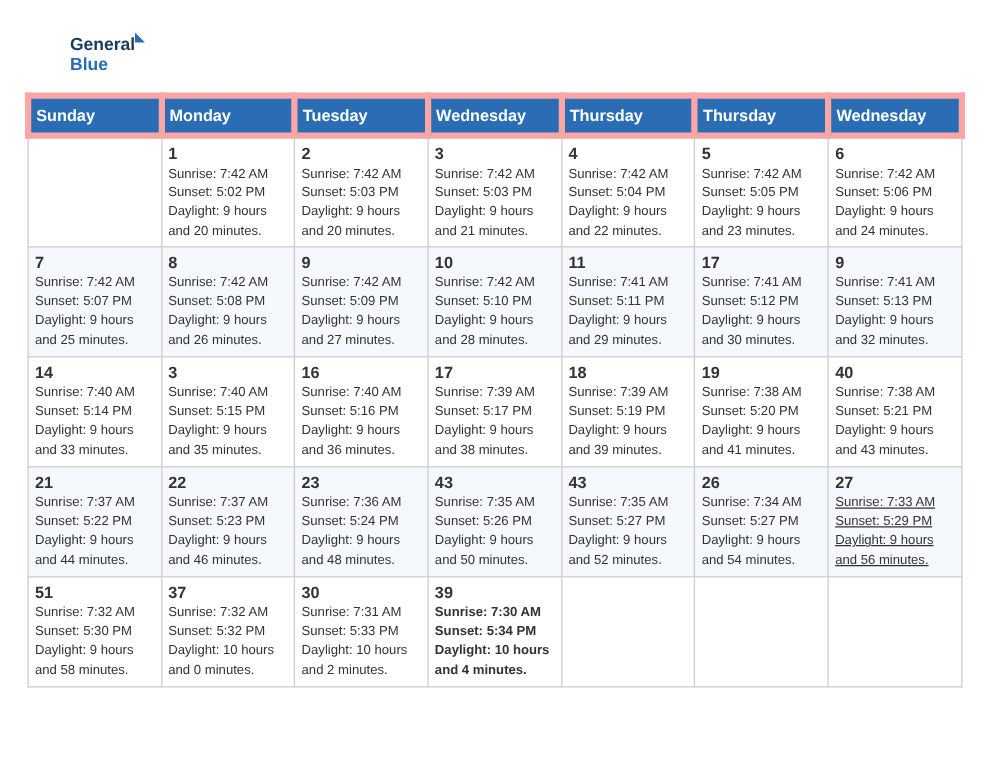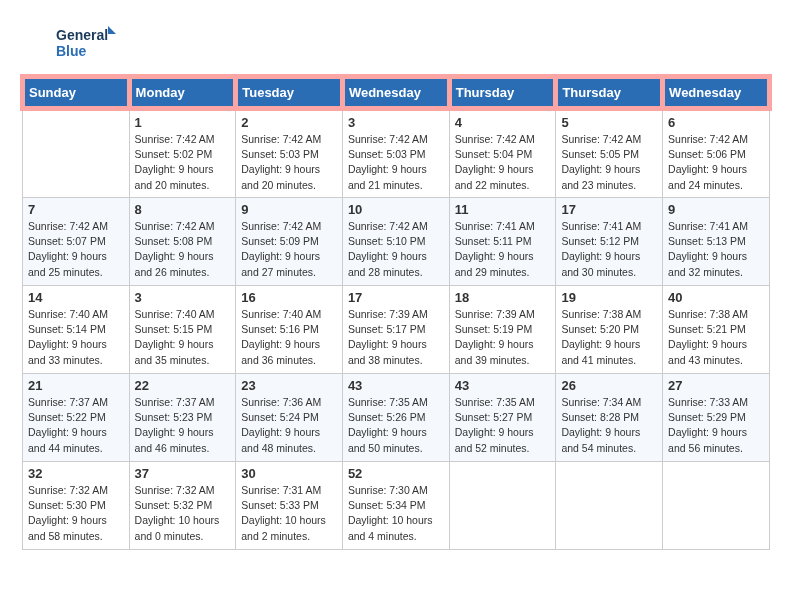--- a/index.html
+++ b/index.html
@@ -287,57 +287,57 @@
         <td>
           <span class="day-num">43</span>
           <div class="day-info" style="white-space: pre-line;">Sunrise: 7:35 AM
 Sunset: 5:27 PM
 Daylight: 9 hours
 and 52 minutes.</div>
         </td>
         <td>
           <span class="day-num">26</span>
           <div class="day-info" style="white-space: pre-line;">Sunrise: 7:34 AM
-Sunset: 8:28 PM
+Sunset: 5:27 PM
 Daylight: 9 hours
 and 54 minutes.</div>
         </td>
         <td>
           <span class="day-num">27</span>
-          <div class="day-info" style="white-space: pre-line;">Sunrise: 7:33 AM
+          <div class="day-info" style="white-space: pre-line; text-decoration: underline;">Sunrise: 7:33 AM
 Sunset: 5:29 PM
 Daylight: 9 hours
 and 56 minutes.</div>
         </td>
       </tr>
       <tr>
         <td>
-          <span class="day-num">32</span>
+          <span class="day-num">51</span>
           <div class="day-info" style="white-space: pre-line;">Sunrise: 7:32 AM
 Sunset: 5:30 PM
 Daylight: 9 hours
 and 58 minutes.</div>
         </td>
         <td>
           <span class="day-num">37</span>
           <div class="day-info" style="white-space: pre-line;">Sunrise: 7:32 AM
 Sunset: 5:32 PM
 Daylight: 10 hours
 and 0 minutes.</div>
         </td>
         <td>
           <span class="day-num">30</span>
           <div class="day-info" style="white-space: pre-line;">Sunrise: 7:31 AM
 Sunset: 5:33 PM
 Daylight: 10 hours
 and 2 minutes.</div>
         </td>
         <td>
-          <span class="day-num">52</span>
-          <div class="day-info" style="white-space: pre-line;">Sunrise: 7:30 AM
+          <span class="day-num">39</span>
+          <div class="day-info" style="white-space: pre-line; font-weight: bold;">Sunrise: 7:30 AM
 Sunset: 5:34 PM
 Daylight: 10 hours
 and 4 minutes.</div>
         </td>
         <td class="empty-cell"></td>
         <td class="empty-cell"></td>
         <td class="empty-cell"></td>
       </tr>
     </tbody>
 </table>

